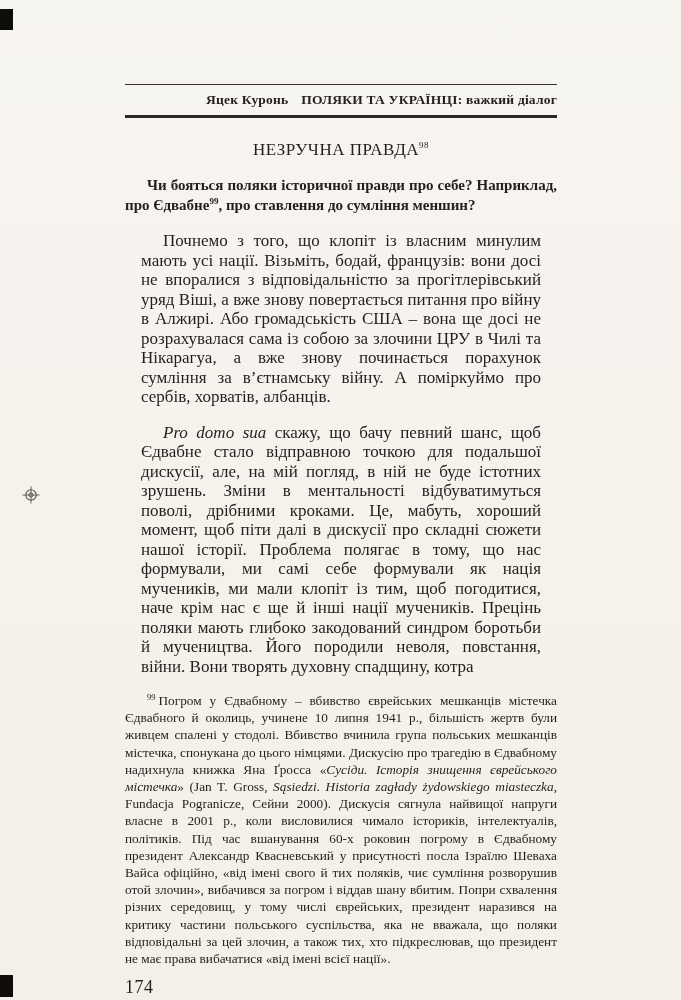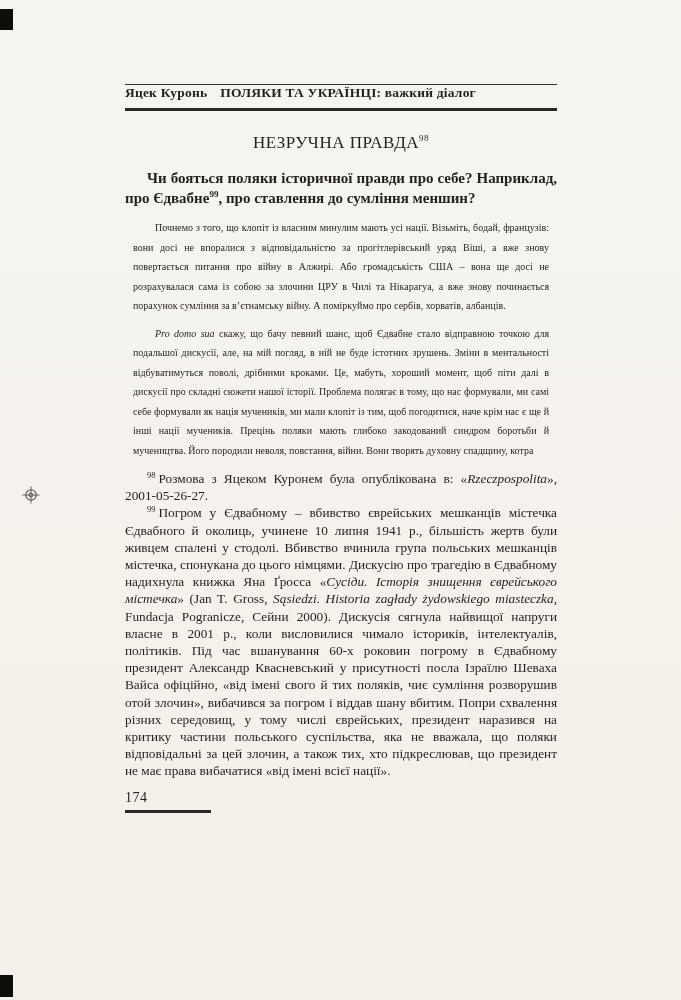--- a/index.html
+++ b/index.html
@@ -13,22 +13,22 @@
     background: linear-gradient(180deg, #f7f5f0 0%, #f5f2ec 55%, #f3f0e9 100%);
     color: #221f1c;
     font-family: "Liberation Serif", "DejaVu Serif", serif;
     overflow: hidden;
   }
 
   
   .running-header {
     border-top: 1px solid #35312b;
     border-bottom: 3px solid #2b2824;
-    padding: 0 0 7px;
-    text-align: left;
+    padding: 7px 0 7px;
+    text-align: right;
     font-weight: bold;
     font-size: 13.5px;
     letter-spacing: 0.2px;
     white-space: nowrap;
   }
   .running-header .author { margin-right: 13px; }
 
   
   h1.title {
     text-align: center;
@@ -49,41 +49,41 @@
     font-weight: bold;
     font-size: 15px;
     line-height: 19.5px;
     text-align: justify;
     text-indent: 22px;
     margin: 0 0 10px;
   }
 
   
   p.body {
-    font-size: 10px;
+    font-size: 17px;
     line-height: 19.5px;
     text-align: justify;
     text-indent: 22px;
-    margin: 8px;
+    margin: 16px;
   }
 
   
   .footnotes { margin-top: 10px; }
   p.fn {
     font-size: 13.3px;
     line-height: 17.2px;
     text-align: justify;
     text-indent: 22px;
     margin: 0;
   }
   p.fn sup.ref { font-size: 8.5px; margin-right: 3px; }
 
   
   .page-footer { margin-top: 10px; }
-  .page-number { font-size: 14px; letter-spacing: 0.5px; }
+  .page-number { font-size: 18px; letter-spacing: 0.5px; }
   .pn-rule { width: 86px; height: 3px; background: #2b2824; margin-top: 4px; }
 
   
   .mark-top-left {
     position: absolute; left: 0; top: 9px;
     width: 13px; height: 21px; background: #0e0d0b;
   }
   .mark-bottom-left {
     position: absolute; left: 0; top: 975px;
     width: 13px; height: 22px; background: #0e0d0b;
@@ -114,21 +114,20 @@
   </header>
 
   <h1 class="title"><span>НЕЗРУЧНА ПРАВДА</span><sup class="ref">98</sup></h1>
 
   <p class="question"><span>Чи бояться поляки історичної правди про себе? Наприклад, про Єдвабне</span><sup class="ref">99</sup><span>, про ставлення до сумління меншин?</span></p>
 
   <p class="body">Почнемо з того, що клопіт із власним минулим мають усі нації. Візьміть, бодай, французів: вони досі не впоралися з відповідальністю за прогітлерівський уряд Віші, а вже знову повертається питання про війну в Алжирі. Або громадськість США – вона ще досі не розрахувалася сама із собою за злочини ЦРУ в Чилі та Нікарагуа, а вже знову починається порахунок сумління за в’єтнамську війну. А поміркуймо про сербів, хорватів, албанців.</p>
   <p class="body"><i>Pro domo sua</i><span> скажу, що бачу певний шанс, щоб Єдвабне стало відправною точкою для подальшої дискусії, але, на мій погляд, в ній не буде істотних зрушень. Зміни в ментальності відбуватимуться поволі, дрібними кроками. Це, мабуть, хороший момент, щоб піти далі в дискусії про складні сюжети нашої історії. Проблема полягає в тому, що нас формували, ми самі себе формували як нація мучеників, ми мали клопіт із тим, щоб погодитися, наче крім нас є ще й інші нації мучеників. Прецінь поляки мають глибоко закодований синдром боротьби й мучеництва. Його породили неволя, повстання, війни. Вони творять духовну спадщину, котра</span></p>
 
   <section class="footnotes">
-    <p class="fn"><sup class="ref">98</sup><span>Розмова з Яцеком Куронем була опублікована в: «</span><i>Rzeczpospolita</i><span>», 2001-05-26-27.</span></p>
     <p class="fn"><sup class="ref">99</sup><span>Погром у Єдвабному – вбивство єврейських мешканців містечка Єдвабного й околиць, учинене 10 липня 1941 р., більшість жертв були живцем спалені у стодолі. Вбивство вчинила група польських мешканців містечка, спонукана до цього німцями. Дискусію про трагедію в Єдвабному надихнула книжка Яна Ґросса «</span><i>Сусіди. Історія знищення єврейського містечка</i><span>» (Jan T. Gross, </span><i>Sąsiedzi. Historia zagłady żydowskiego miasteczka</i><span>, Fundacja Pogranicze, Сейни 2000). Дискусія сягнула найвищої напруги власне в 2001 р., коли висловилися чимало істориків, інтелектуалів, політиків. Під час вшанування 60-х роковин погрому в Єдвабному президент Александр Квасневський у присутності посла Ізраїлю Шеваха Вайса офіційно, «від імені свого й тих поляків, чиє сумління розворушив отой злочин», вибачився за погром і віддав шану вбитим. Попри схвалення різних середовищ, у тому числі єврейських, президент наразився на критику частини польського суспільства, яка не вважала, що поляки відповідальні за цей злочин, а також тих, хто підкреслював, що президент не має права вибачатися «від імені всієї нації».</span></p>
   </section>
 
   <footer class="page-footer">
     <div class="page-number">174</div>
     <div class="pn-rule"></div>
   </footer>
 
 </div>
 

